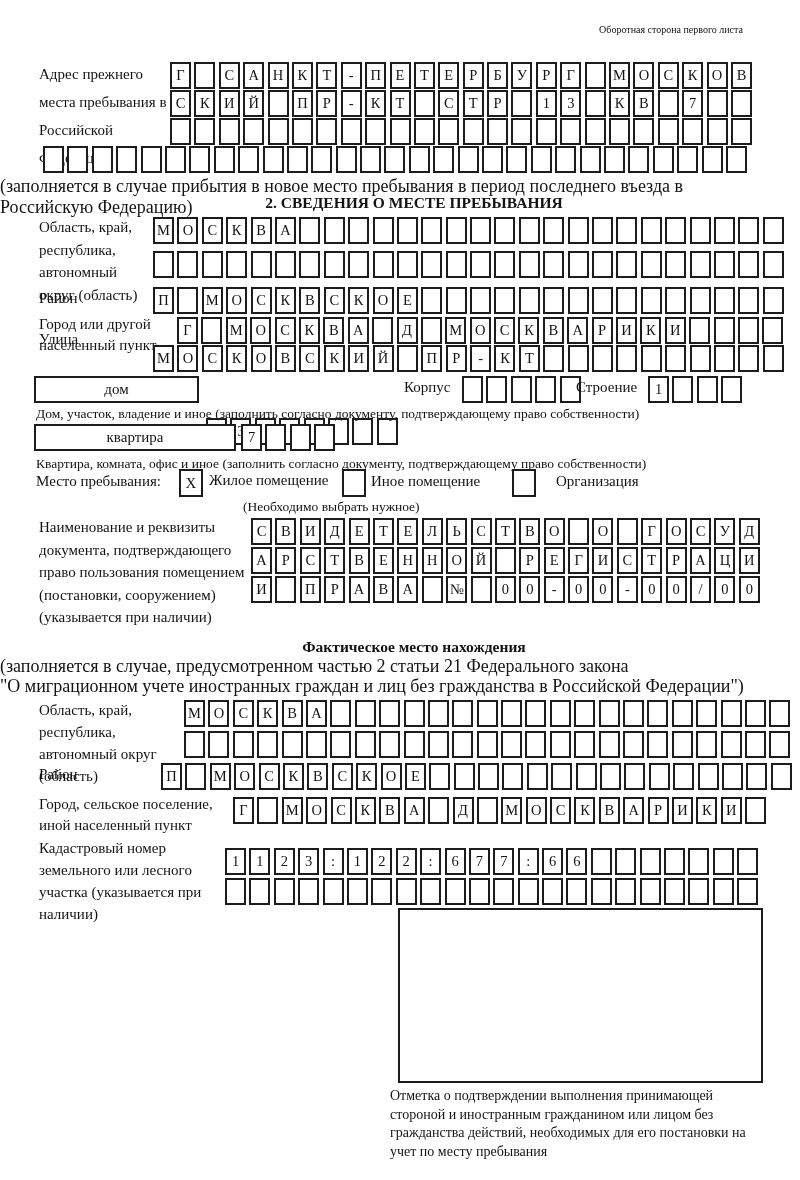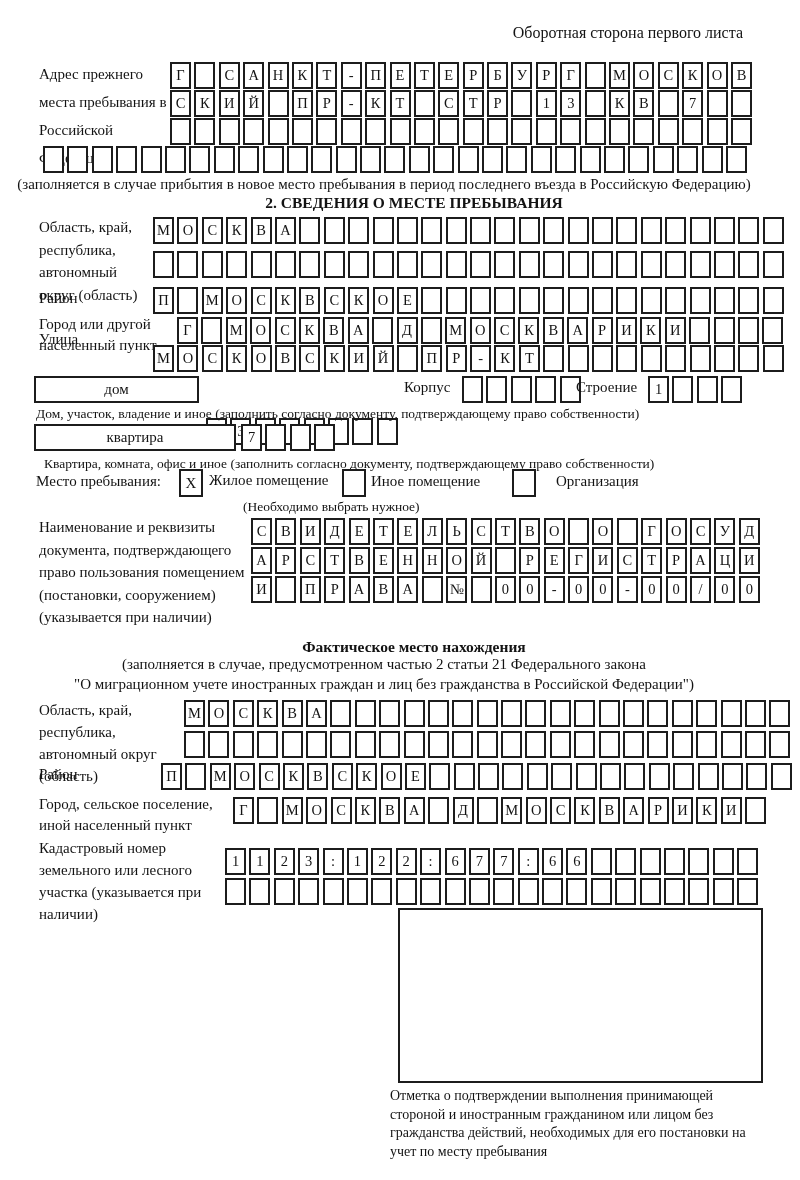--- a/index.html
+++ b/index.html
@@ -1,22 +1,22 @@
 <!DOCTYPE html>
 <html><head>
 <meta charset="utf-8">
 <style>
   html,body{margin:0;padding:0;background:#fff;}
   .page{position:relative;width:800px;height:1180px;background:#fff;color:#131313;
         font-family:"Liberation Serif","DejaVu Serif",serif;overflow:hidden;}
   .abs{position:absolute;}
-  .hdr{font-size:16px;}
+  .hdr{font-size:10px;}
   .label{font-size:15px;}
   .title{font-size:15.5px;font-weight:bold;text-align:center;width:800px;left:14px;}
-  .note{font-size:15px;text-align:center;width:768px;left:0;}
+  .note{font-size:18px;text-align:left;width:768px;left:0;}
   .caption{font-size:13.5px;}
   .cellrow{white-space:nowrap;height:27px;}
   .cell{display:inline-block;width:17px;height:23px;border:2px solid #1c1c1c;margin-right:3.4px;
         text-align:center;font-size:14.5px;line-height:23px;vertical-align:top;background:#fff;}
   .wbox{display:inline-block;border:2px solid #1c1c1c;height:23px;line-height:23px;
         text-align:center;font-size:15px;vertical-align:top;background:#fff;}
   .chk{display:inline-block;width:20px;height:24px;border:2px solid #1c1c1c;text-align:center;
        font-size:15px;line-height:24px;vertical-align:top;background:#fff;}
   .stamp{border:2px solid #1c1c1c;background:#fff;}
   .stamp-caption{font-size:14px;line-height:18.5px;text-align:left;}
@@ -53,21 +53,21 @@
   <div class="abs wbox" style="left:34px;top:376px;width:161px;">дом</div>
   <div class="abs cellrow" style="left:206px;top:378px;margin-top:40px;"><span class="cell">1</span><span class="cell">3</span><span class="cell"></span><span class="cell"></span><span class="cell"></span><span class="cell"></span><span class="cell"></span><span class="cell"></span></div>
   <div class="abs label" style="left:404px;top:379px;">Корпус</div>
   <div class="abs cellrow" style="left:462px;top:376px;"><span class="cell"></span><span class="cell"></span><span class="cell"></span><span class="cell"></span><span class="cell"></span></div>
   <div class="abs label" style="left:576px;top:379px;">Строение</div>
   <div class="abs cellrow" style="left:648px;top:376px;"><span class="cell">1</span><span class="cell"></span><span class="cell"></span><span class="cell"></span></div>
   <div class="abs caption" style="left:36px;top:406px;text-align:right;">Дом, участок, владение и иное (заполнить согласно документу, подтверждающему право собственности)</div>
 
   <div class="abs wbox" style="left:34px;top:424px;width:198px;">квартира</div>
   <div class="abs cellrow" style="left:241px;top:424px;"><span class="cell">7</span><span class="cell"></span><span class="cell"></span><span class="cell"></span></div>
-  <div class="abs caption" style="left:36px;top:456px;margin-left:8px;">Квартира, комната, офис и иное (заполнить согласно документу, подтверждающему право собственности)</div>
+  <div class="abs caption" style="left:36px;top:456px;">Квартира, комната, офис и иное (заполнить согласно документу, подтверждающему право собственности)</div>
 
   <div class="abs label" style="left:36px;top:473px;">Место пребывания:</div>
   <div class="abs chk" style="left:179px;top:469px;">X</div>
   <div class="abs label" style="left:209px;top:472px;">Жилое помещение</div>
   <div class="abs chk" style="left:342px;top:469px;"></div>
   <div class="abs label" style="left:371px;top:473px;">Иное помещение</div>
   <div class="abs chk" style="left:512px;top:469px;"></div>
   <div class="abs label" style="left:556px;top:473px;">Организация</div>
   <div class="abs caption" style="left:243px;top:499px;">(Необходимо выбрать нужное)</div>
 

